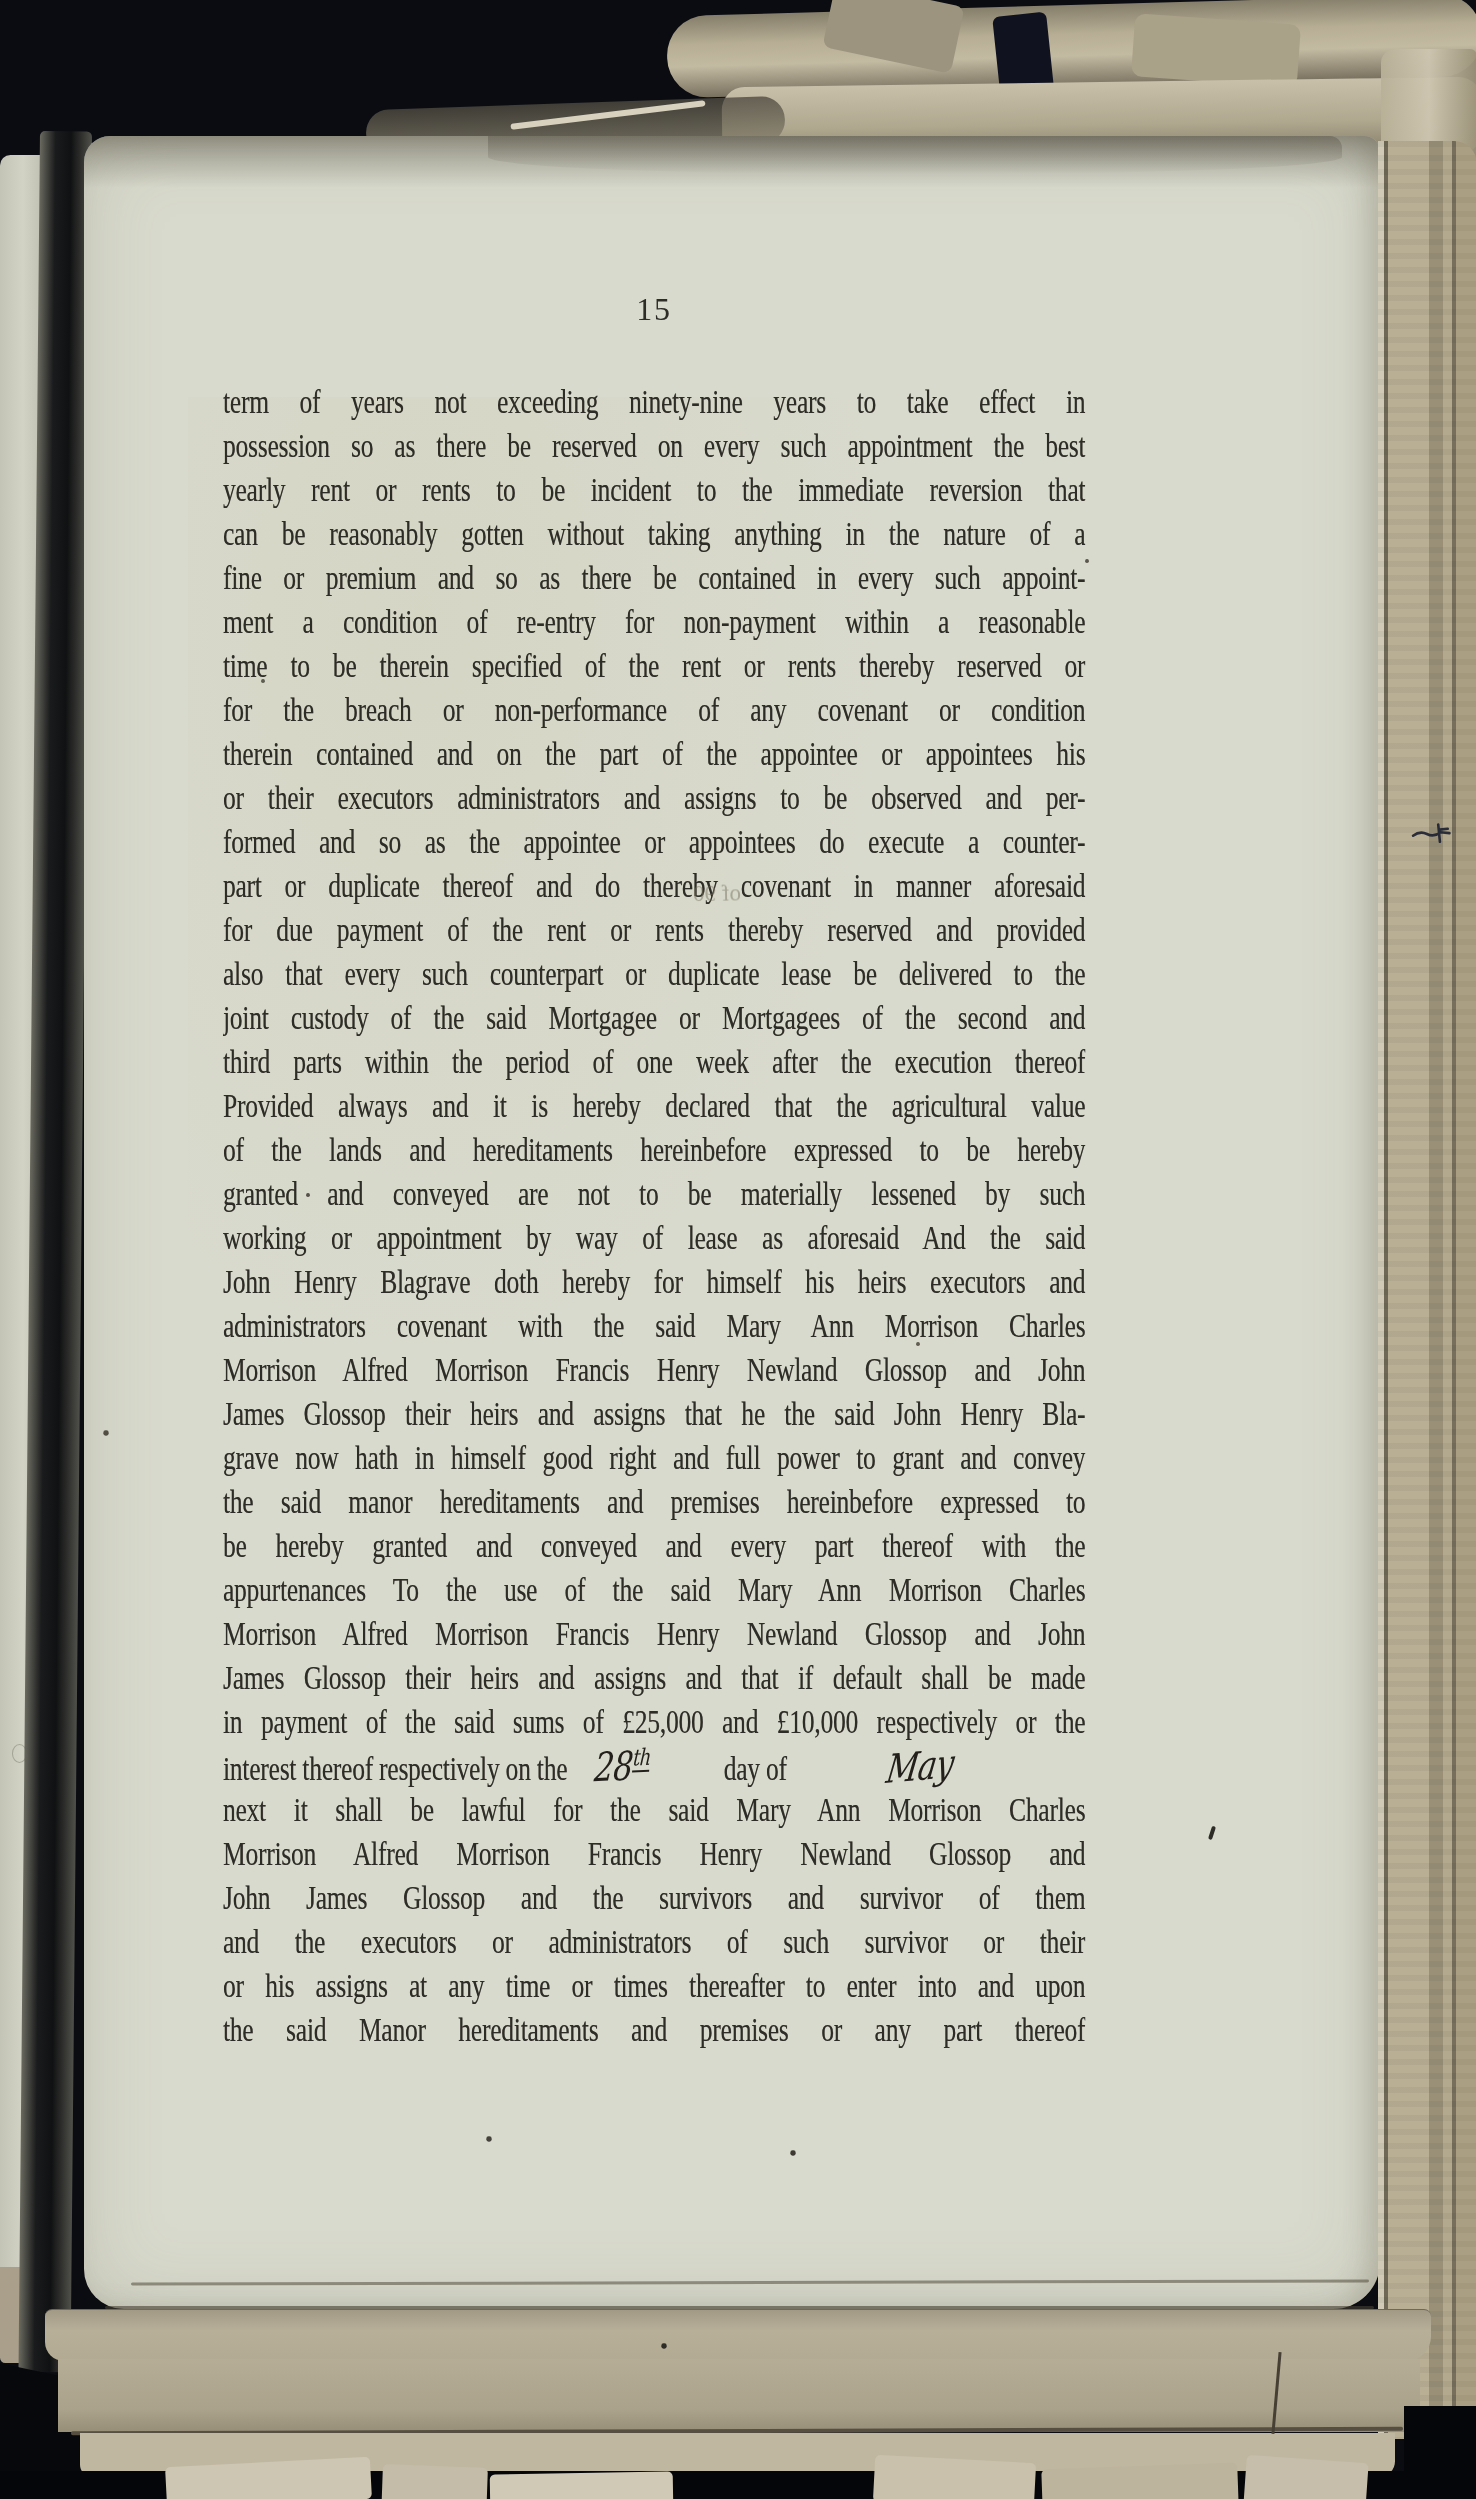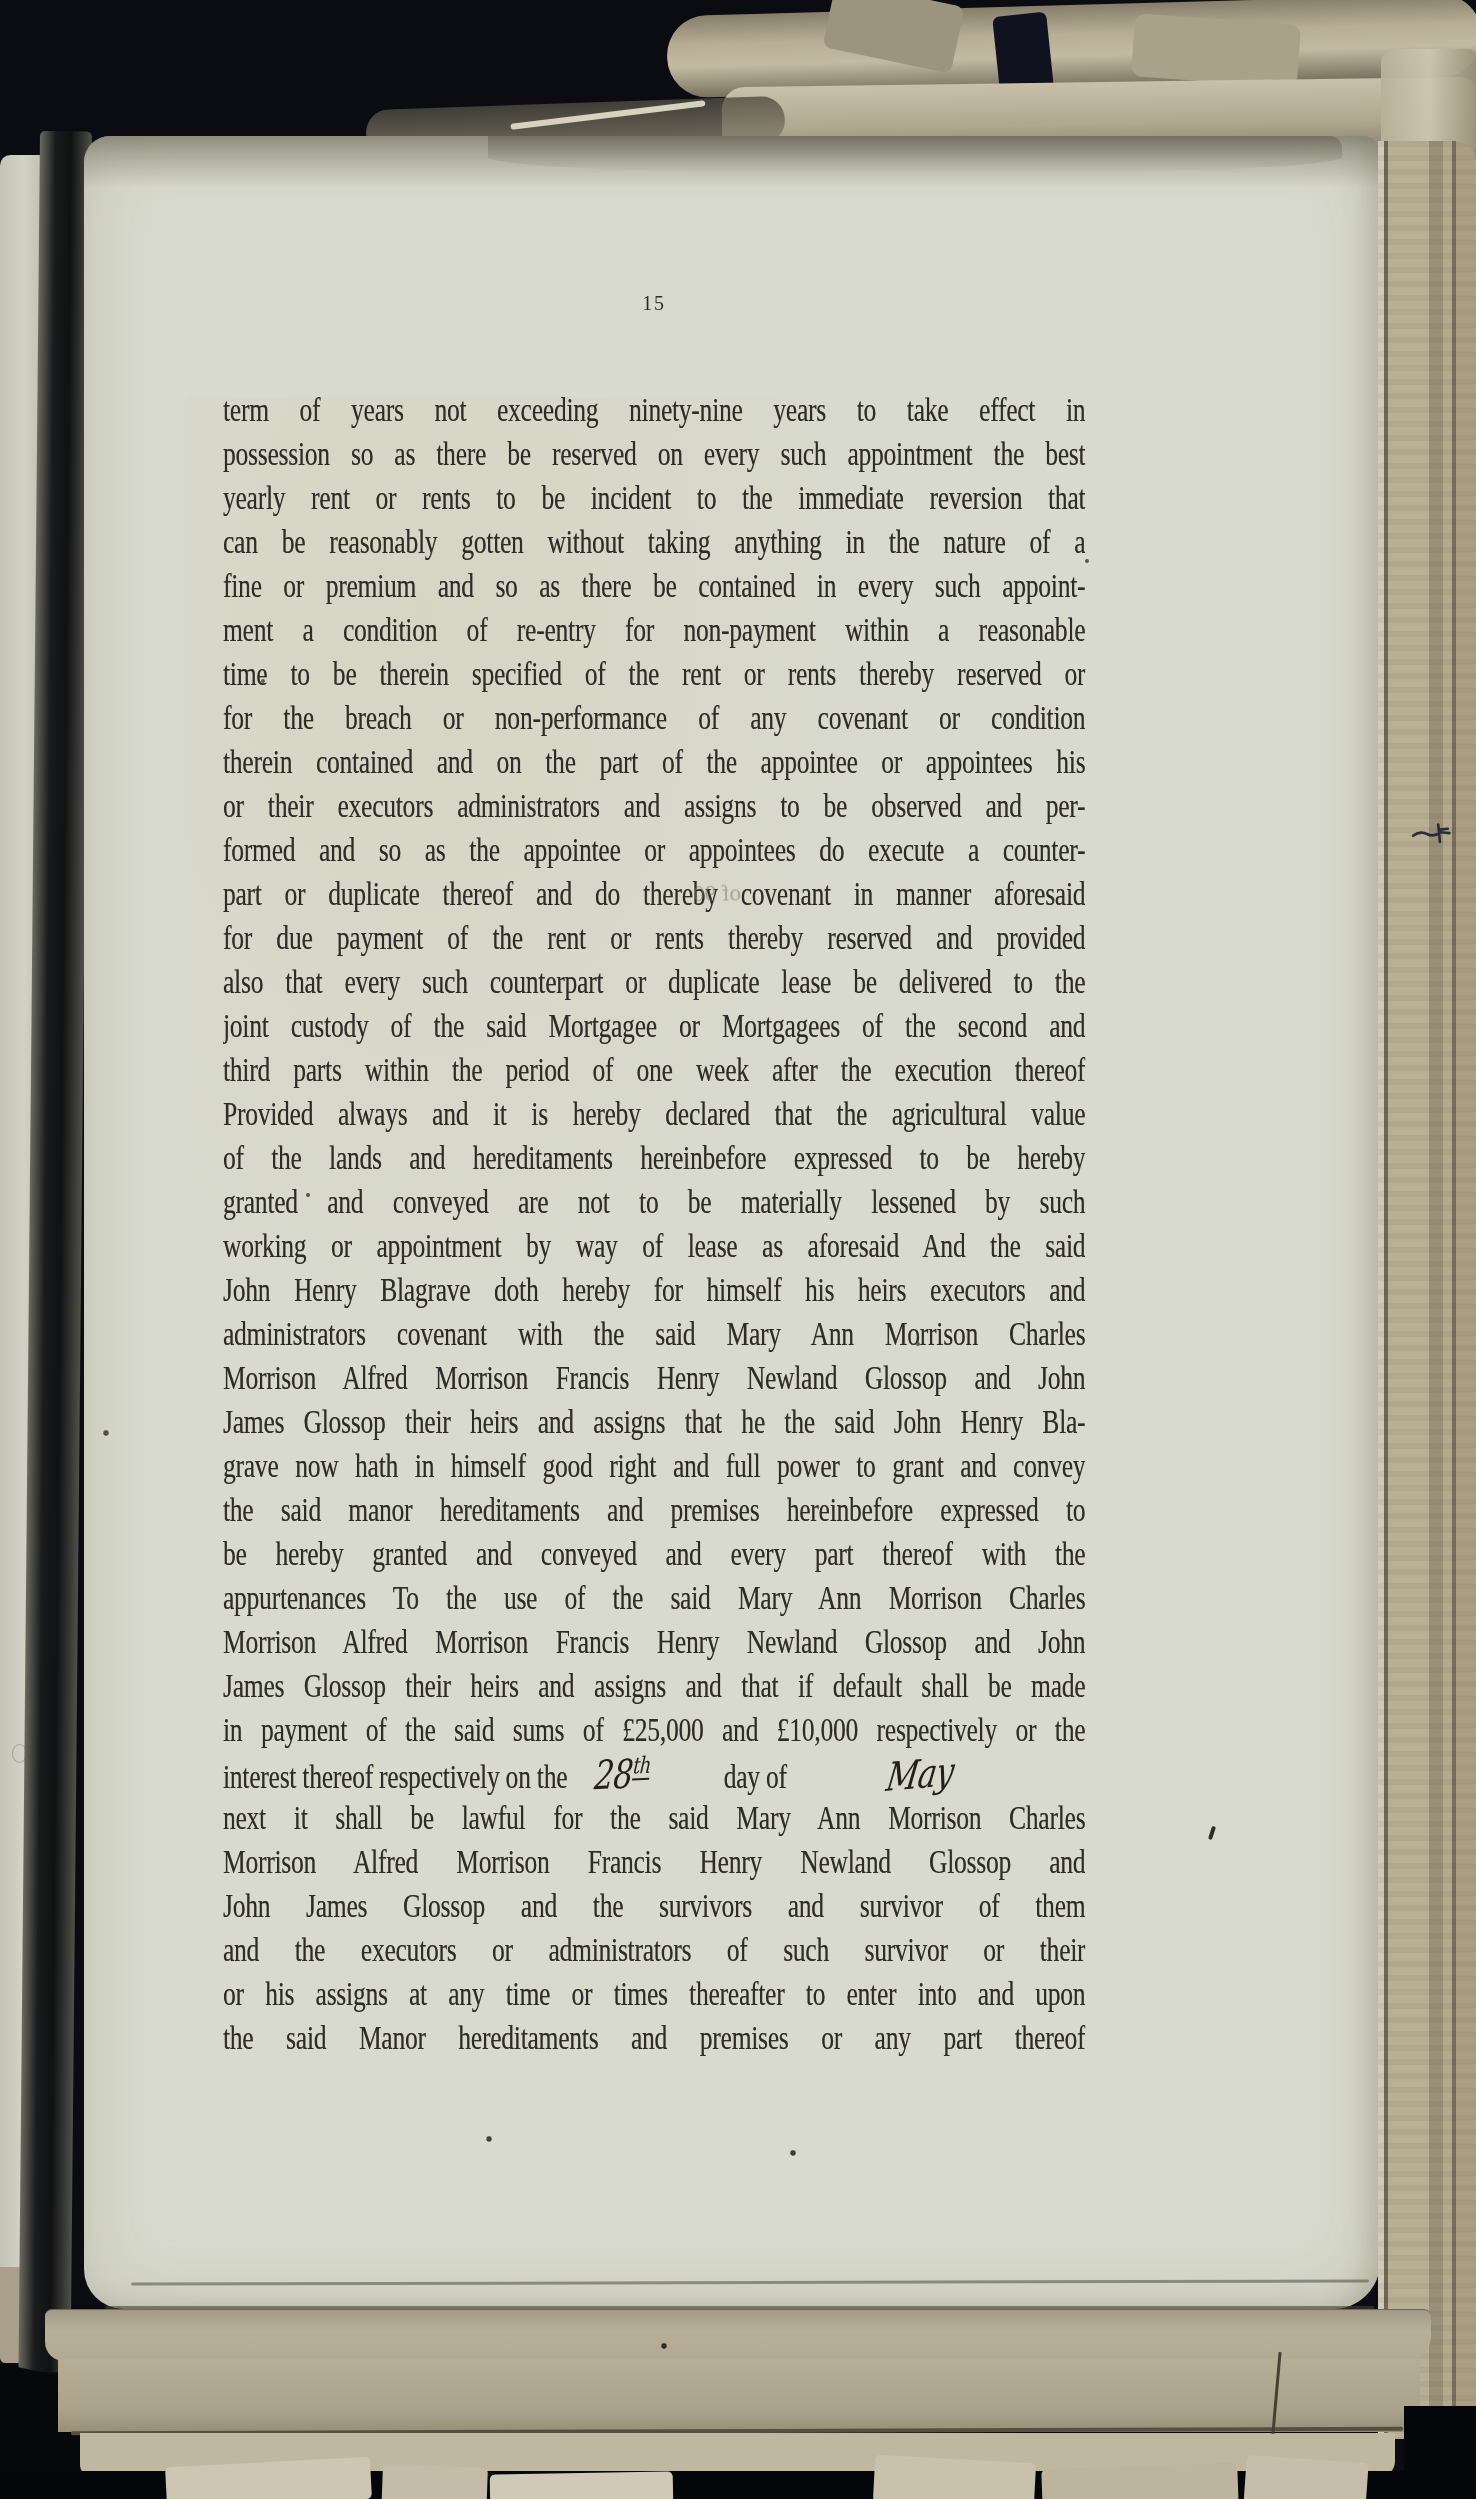--- a/index.html
+++ b/index.html
@@ -75,23 +75,23 @@
   .black-bottom{left:0;top:2471px;width:1477px;height:29px;background:#05060a;}
   .black-br{left:1404px;top:2406px;width:73px;height:93px;background:#05060a;}
   .torn{background:#cdc6b2;border-radius:5.2px;}
   .torn1{left:166px;top:2462px;width:205px;height:42px;transform:rotate(-3deg);}
   .torn2{left:382px;top:2466px;width:105px;height:54px;transform:rotate(2deg);background:#c4bca8;}
   .torn3{left:490px;top:2473px;width:183px;height:37px;transform:rotate(-1deg);background:#d0c9b6;}
   .torn4{left:874px;top:2459px;width:161px;height:47px;transform:rotate(3deg);background:#c9c1ac;}
   .torn5{left:1042px;top:2466px;width:196px;height:45px;transform:rotate(-2deg);background:#bdb49e;}
   .torn6{left:1245px;top:2459px;width:122px;height:51px;transform:rotate(4deg);background:#c6beaa;}
   
-  .page-number{left:223px;top:293px;width:862px;text-align:center;font-size:20px;
+  .page-number{left:223px;top:293px;width:862px;text-align:center;font-size:32px;
     letter-spacing:1.7px;color:#2e2c26;line-height:1;}
-  .text-block{left:223px;top:388px;width:1116px;color:#2e2c26;}
+  .text-block{left:223px;top:380px;width:1116px;color:#2e2c26;}
   .line{width:1116px;height:44px;line-height:44px;font-size:33px;
     letter-spacing:-0.3px;text-align:justify;text-align-last:justify;
     transform:scaleX(0.7727);transform-origin:0 50%;overflow:hidden;
     text-shadow:0.3px 0.3px 0.4px rgba(44,42,36,.45);}
   .line.special{display:flex;align-items:baseline;text-align:left;text-align-last:left;
     overflow:visible;}
   .hand{font-family:"DejaVu Serif",serif;font-style:italic;font-size:40px;
     color:#23201b;text-shadow:none;letter-spacing:-0.9px;}
   .hand-day{margin-left:35px;transform:skewX(-8deg) rotate(-2deg);}
   .hand-day sup{font-size:23px;vertical-align:14px;border-bottom:2.6px double #23201b;

